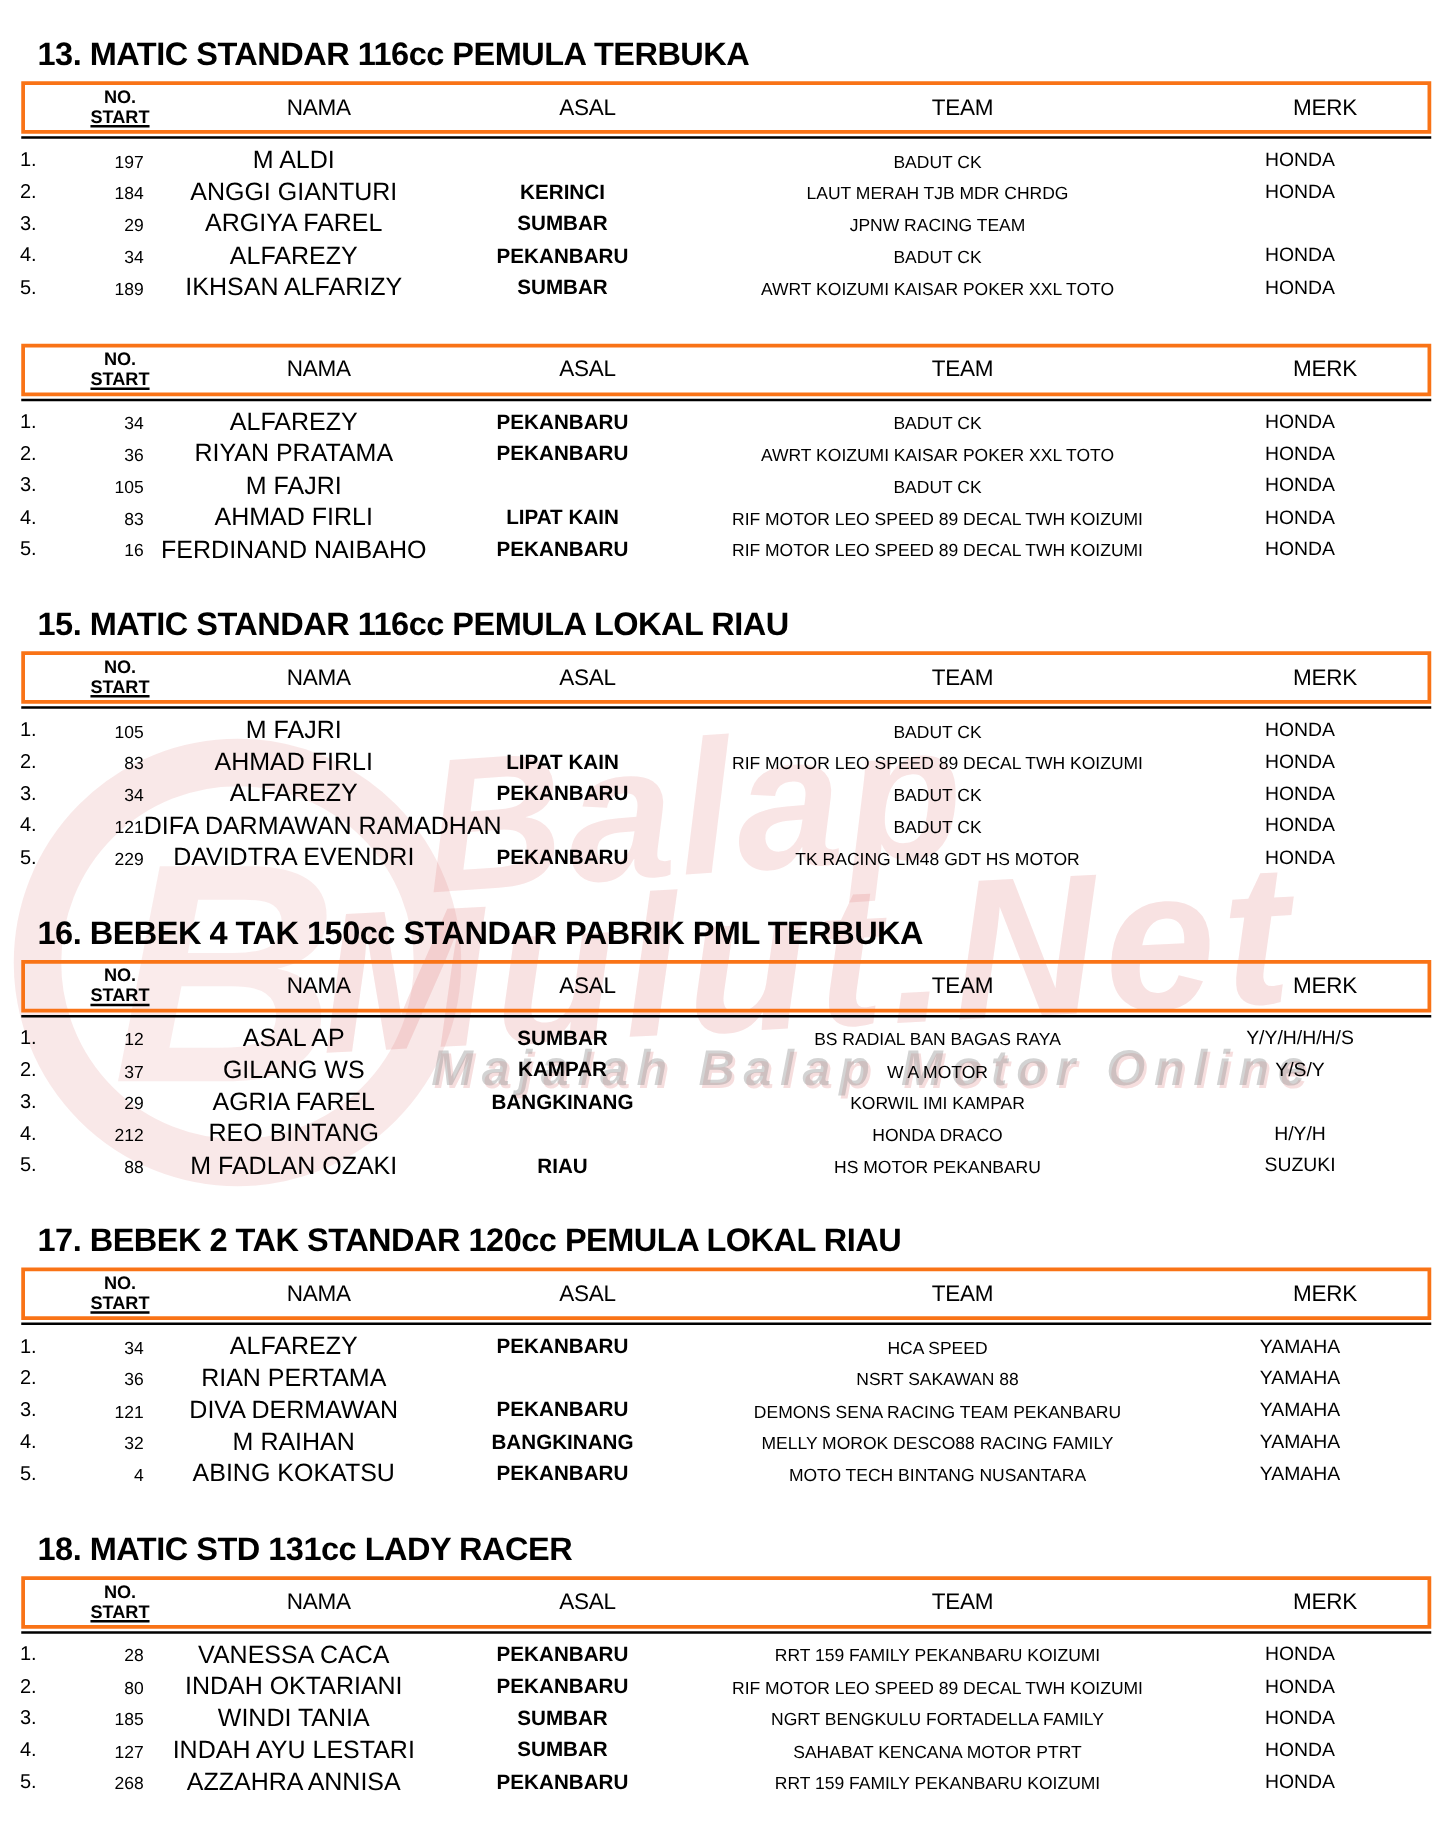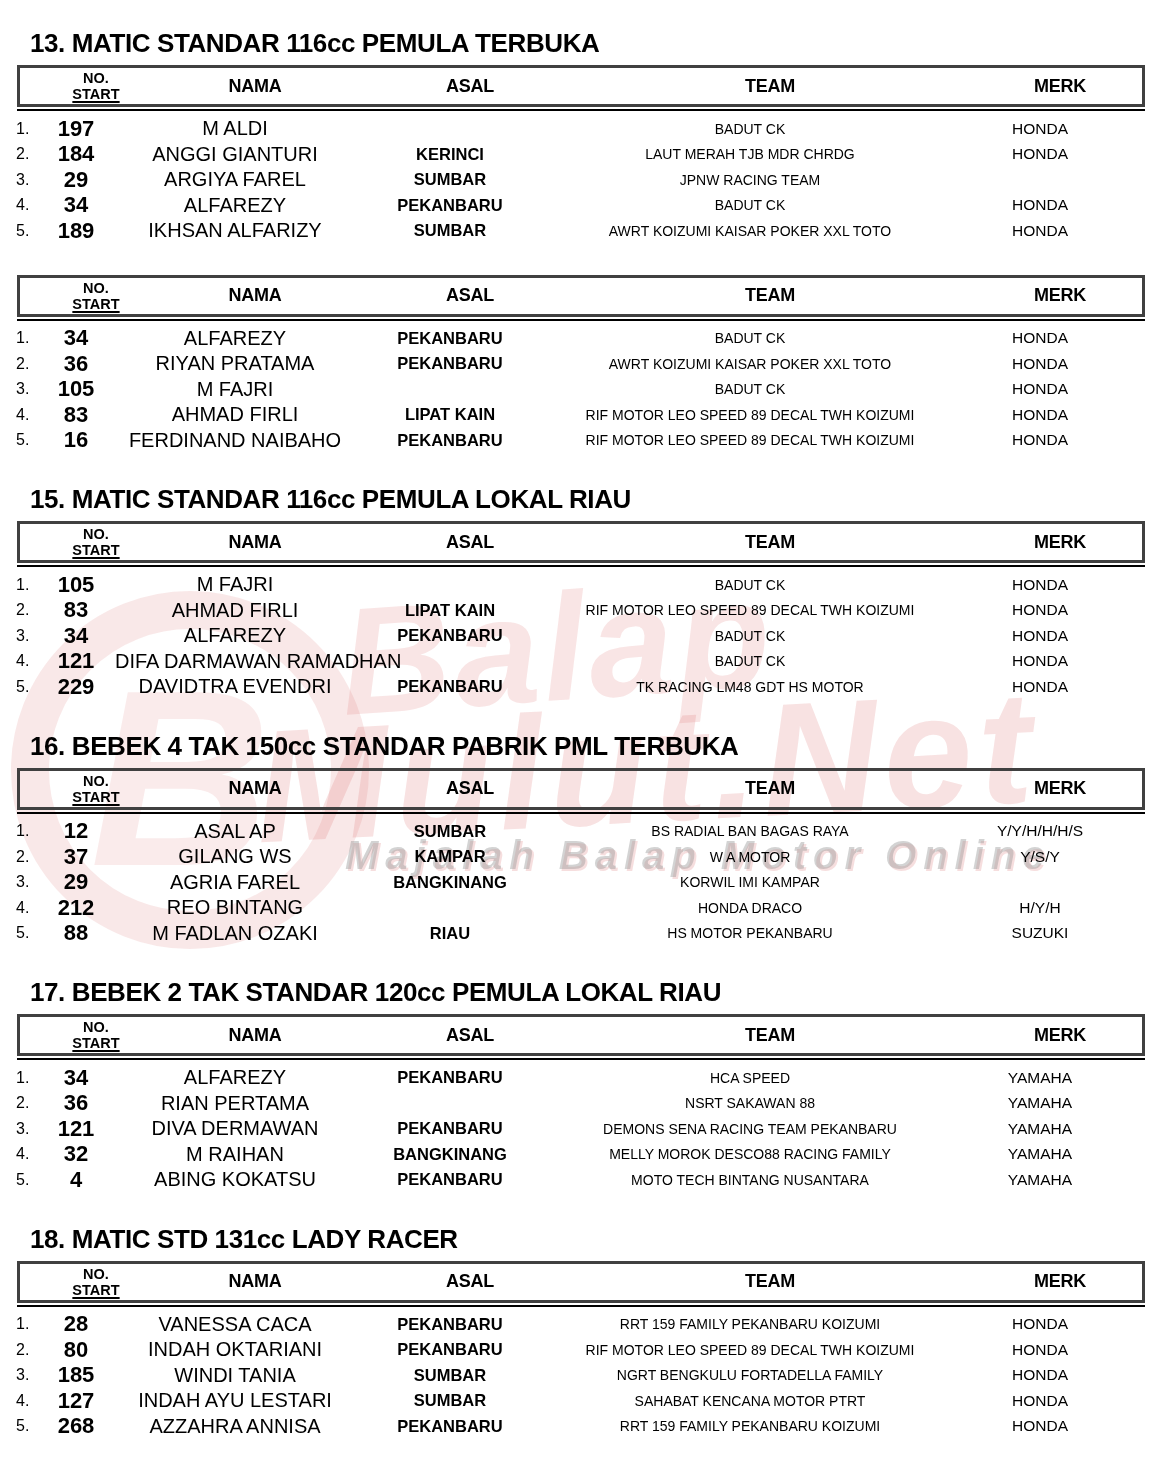--- a/index.html
+++ b/index.html
@@ -69,42 +69,42 @@
     font-size: 26px;
     font-weight: bold;
     letter-spacing: -0.4px;
     white-space: nowrap;
   }
 
   .thead {
     margin-left: 17px;
     width: 1128px;
     box-sizing: border-box;
-    border: 3px solid #404040;
+    border: 3px solid #f97316;
     display: flex;
     align-items: center;
     padding: 2px 0;
   }
   .thead-rule {
     margin-left: 17px;
     width: 1128px;
     box-sizing: border-box;
     border-top: 2px solid #000;
     margin-top: 2px;
   }
 
   .c-num   { width: 37px;  box-sizing: border-box; padding-left: 16px; text-align: left; flex: none; }
   .c-start { width: 78px;  text-align: center; flex: none; }
   .c-nama  { width: 240px; text-align: center; flex: none; }
   .c-asal  { width: 190px; text-align: center; flex: none; }
   .c-team  { width: 410px; text-align: center; flex: none; }
   .c-merk  { width: 170px; text-align: center; flex: none; }
 
   .thead .hcell {
-    font-weight: bold;
+    font-weight: normal;
     font-size: 18px;
     letter-spacing: -0.2px;
   }
   .h-nostart {
     font-size: 14.5px;
     line-height: 16px;
     font-weight: bold;
   }
   .h-start-label {
     text-decoration: underline;
@@ -112,21 +112,21 @@
     text-underline-offset: 2px;
   }
 
   .tbody { padding-top: 5px; }
   .row {
     display: flex;
     align-items: center;
     height: 25.5px;
   }
   .row .c-num   { font-size: 16px; }
-  .row .c-start { font-size: 22px; font-weight: bold; }
+  .row .c-start { font-size: 14px; font-weight: normal; text-align: right; }
   .row .c-nama  { font-size: 20px; white-space: nowrap; }
   .row .c-asal  { font-size: 16.5px; font-weight: bold; white-space: nowrap; }
   .row .c-team  { font-size: 14px;  white-space: nowrap; }
   .row .c-merk  { font-size: 15.5px; white-space: nowrap; }
 </style>
 </head>
 <body>
 
 <div class="watermark">
   <svg class="wm-circle" width="390" height="390" viewBox="0 0 390 390">

